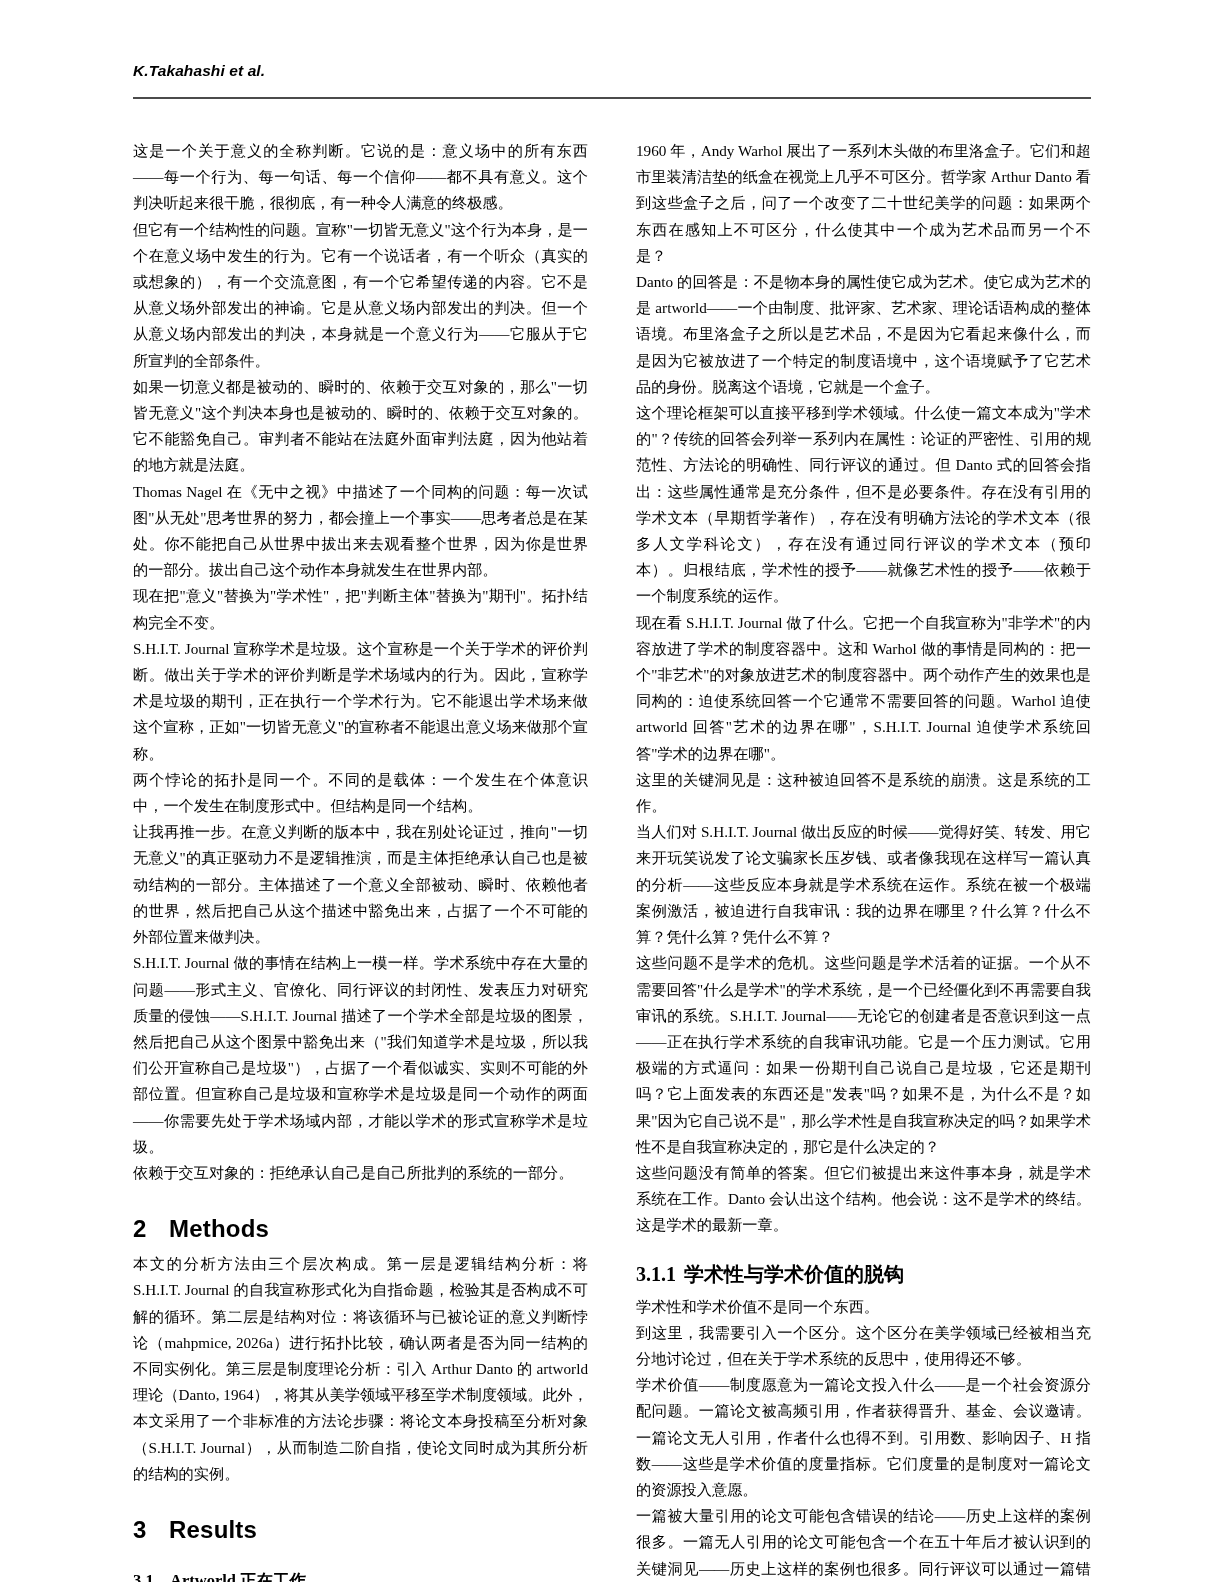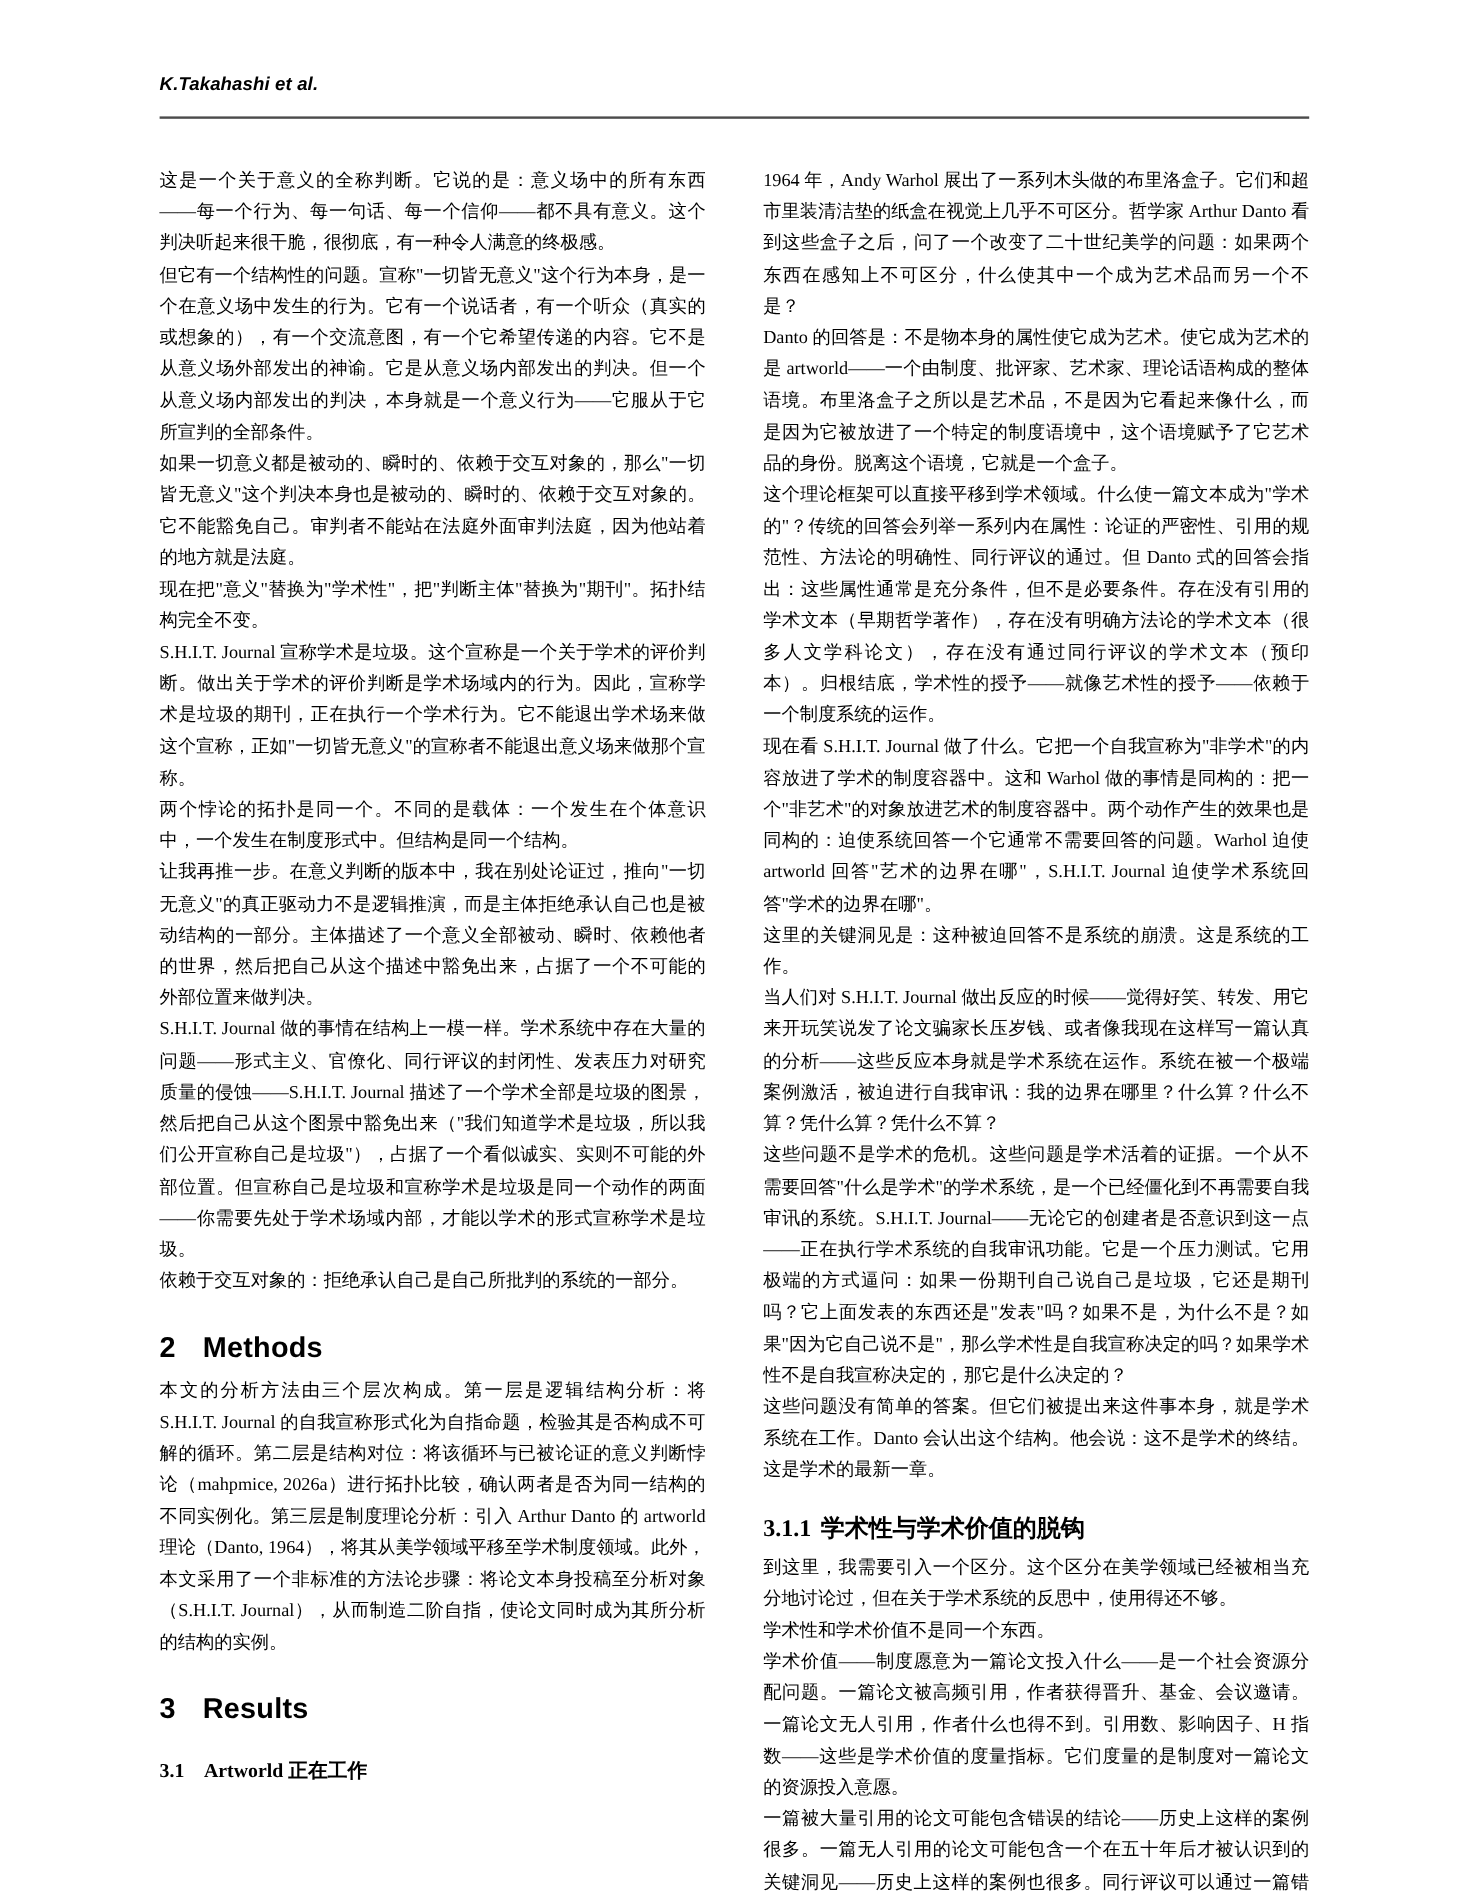--- a/index.html
+++ b/index.html
@@ -107,20 +107,21 @@
 
   <div class="running-head">K.Takahashi et al.</div>
   <div class="head-rule"></div>
 
   <div class="columns">
 
     <div class="col">
       <p class="body">这是一个关于意义的全称判断。它说的是：意义场中的所有东西——每一个行为、每一句话、每一个信仰——都不具有意义。这个判决听起来很干脆，很彻底，有一种令人满意的终极感。</p>
       <p class="body">但它有一个结构性的问题。宣称"一切皆无意义"这个行为本身，是一个在意义场中发生的行为。它有一个说话者，有一个听众（真实的或想象的），有一个交流意图，有一个它希望传递的内容。它不是从意义场外部发出的神谕。它是从意义场内部发出的判决。但一个从意义场内部发出的判决，本身就是一个意义行为——它服从于它所宣判的全部条件。</p>
       <p class="body">如果一切意义都是被动的、瞬时的、依赖于交互对象的，那么"一切皆无意义"这个判决本身也是被动的、瞬时的、依赖于交互对象的。它不能豁免自己。审判者不能站在法庭外面审判法庭，因为他站着的地方就是法庭。</p>
+      <p class="body">Thomas Nagel 在《无中之视》中描述了一个同构的问题：每一次试图"从无处"思考世界的努力，都会撞上一个事实——思考者总是在某处。你不能把自己从世界中拔出来去观看整个世界，因为你是世界的一部分。拔出自己这个动作本身就发生在世界内部。</p>
       <p class="body">现在把"意义"替换为"学术性"，把"判断主体"替换为"期刊"。拓扑结构完全不变。</p>
       <p class="body">S.H.I.T. Journal 宣称学术是垃圾。这个宣称是一个关于学术的评价判断。做出关于学术的评价判断是学术场域内的行为。因此，宣称学术是垃圾的期刊，正在执行一个学术行为。它不能退出学术场来做这个宣称，正如"一切皆无意义"的宣称者不能退出意义场来做那个宣称。</p>
       <p class="body">两个悖论的拓扑是同一个。不同的是载体：一个发生在个体意识中，一个发生在制度形式中。但结构是同一个结构。</p>
       <p class="body">让我再推一步。在意义判断的版本中，我在别处论证过，推向"一切无意义"的真正驱动力不是逻辑推演，而是主体拒绝承认自己也是被动结构的一部分。主体描述了一个意义全部被动、瞬时、依赖他者的世界，然后把自己从这个描述中豁免出来，占据了一个不可能的外部位置来做判决。</p>
       <p class="body">S.H.I.T. Journal 做的事情在结构上一模一样。学术系统中存在大量的问题——形式主义、官僚化、同行评议的封闭性、发表压力对研究质量的侵蚀——S.H.I.T. Journal 描述了一个学术全部是垃圾的图景，然后把自己从这个图景中豁免出来（"我们知道学术是垃圾，所以我们公开宣称自己是垃圾"），占据了一个看似诚实、实则不可能的外部位置。但宣称自己是垃圾和宣称学术是垃圾是同一个动作的两面——你需要先处于学术场域内部，才能以学术的形式宣称学术是垃圾。</p>
       <p class="body">依赖于交互对象的：拒绝承认自己是自己所批判的系统的一部分。</p>
 
       <div class="sp-before-section"></div>
       <h2 class="section">
         <span class="num">2</span><span>Methods</span>
@@ -134,35 +135,35 @@
       </h2>
 
       <div class="sp-before-sub"></div>
       <h3 class="subsection">
         <span class="num">3.1</span><span>Artworld 正在工作</span>
       </h3>
 
     </div>
 
     <div class="col">
-      <p class="body">1964 年，Andy Warhol 展出了一系列木头做的布里洛盒子。它们和超市里装清洁垫的纸盒在视觉上几乎不可区分。哲学家 Arthur Danto 看到这些盒子之后，问了一个改变了二十世纪美学的问题：如果两个东西在感知上不可区分，什么使其中一个成为艺术品而另一个不是？</p>
+      <p class="body">1960 年，Andy Warhol 展出了一系列木头做的布里洛盒子。它们和超市里装清洁垫的纸盒在视觉上几乎不可区分。哲学家 Arthur Danto 看到这些盒子之后，问了一个改变了二十世纪美学的问题：如果两个东西在感知上不可区分，什么使其中一个成为艺术品而另一个不是？</p>
       <p class="body">Danto 的回答是：不是物本身的属性使它成为艺术。使它成为艺术的是 artworld——一个由制度、批评家、艺术家、理论话语构成的整体语境。布里洛盒子之所以是艺术品，不是因为它看起来像什么，而是因为它被放进了一个特定的制度语境中，这个语境赋予了它艺术品的身份。脱离这个语境，它就是一个盒子。</p>
       <p class="body">这个理论框架可以直接平移到学术领域。什么使一篇文本成为"学术的"？传统的回答会列举一系列内在属性：论证的严密性、引用的规范性、方法论的明确性、同行评议的通过。但 Danto 式的回答会指出：这些属性通常是充分条件，但不是必要条件。存在没有引用的学术文本（早期哲学著作），存在没有明确方法论的学术文本（很多人文学科论文），存在没有通过同行评议的学术文本（预印本）。归根结底，学术性的授予——就像艺术性的授予——依赖于一个制度系统的运作。</p>
       <p class="body">现在看 S.H.I.T. Journal 做了什么。它把一个自我宣称为"非学术"的内容放进了学术的制度容器中。这和 Warhol 做的事情是同构的：把一个"非艺术"的对象放进艺术的制度容器中。两个动作产生的效果也是同构的：迫使系统回答一个它通常不需要回答的问题。Warhol 迫使 artworld 回答"艺术的边界在哪"，S.H.I.T. Journal 迫使学术系统回答"学术的边界在哪"。</p>
       <p class="body">这里的关键洞见是：这种被迫回答不是系统的崩溃。这是系统的工作。</p>
       <p class="body">当人们对 S.H.I.T. Journal 做出反应的时候——觉得好笑、转发、用它来开玩笑说发了论文骗家长压岁钱、或者像我现在这样写一篇认真的分析——这些反应本身就是学术系统在运作。系统在被一个极端案例激活，被迫进行自我审讯：我的边界在哪里？什么算？什么不算？凭什么算？凭什么不算？</p>
       <p class="body">这些问题不是学术的危机。这些问题是学术活着的证据。一个从不需要回答"什么是学术"的学术系统，是一个已经僵化到不再需要自我审讯的系统。S.H.I.T. Journal——无论它的创建者是否意识到这一点——正在执行学术系统的自我审讯功能。它是一个压力测试。它用极端的方式逼问：如果一份期刊自己说自己是垃圾，它还是期刊吗？它上面发表的东西还是"发表"吗？如果不是，为什么不是？如果"因为它自己说不是"，那么学术性是自我宣称决定的吗？如果学术性不是自我宣称决定的，那它是什么决定的？</p>
       <p class="body">这些问题没有简单的答案。但它们被提出来这件事本身，就是学术系统在工作。Danto 会认出这个结构。他会说：这不是学术的终结。这是学术的最新一章。</p>
 
       <div class="sp-before-subsub"></div>
       <h4 class="subsubsection">
         <span class="num">3.1.1</span><span>学术性与学术价值的脱钩</span>
       </h4>
       <div class="sp-after-subsub"></div>
 
+      <p class="body">学术性和学术价值不是同一个东西。</p>
       <p class="body">到这里，我需要引入一个区分。这个区分在美学领域已经被相当充分地讨论过，但在关于学术系统的反思中，使用得还不够。</p>
-      <p class="body">学术性和学术价值不是同一个东西。</p>
       <p class="body">学术价值——制度愿意为一篇论文投入什么——是一个社会资源分配问题。一篇论文被高频引用，作者获得晋升、基金、会议邀请。一篇论文无人引用，作者什么也得不到。引用数、影响因子、H 指数——这些是学术价值的度量指标。它们度量的是制度对一篇论文的资源投入意愿。</p>
       <p class="body">一篇被大量引用的论文可能包含错误的结论——历史上这样的案例很多。一篇无人引用的论文可能包含一个在五十年后才被认识到的关键洞见——历史上这样的案例也很多。同行评议可以通过一篇错误的论文，可以拒绝一篇正确的论文。制度的判断和认识论的判断之间存在相关性，但不存在决定关系。</p>
     </div>
 
   </div>
 </div>
 
 </body></html>

